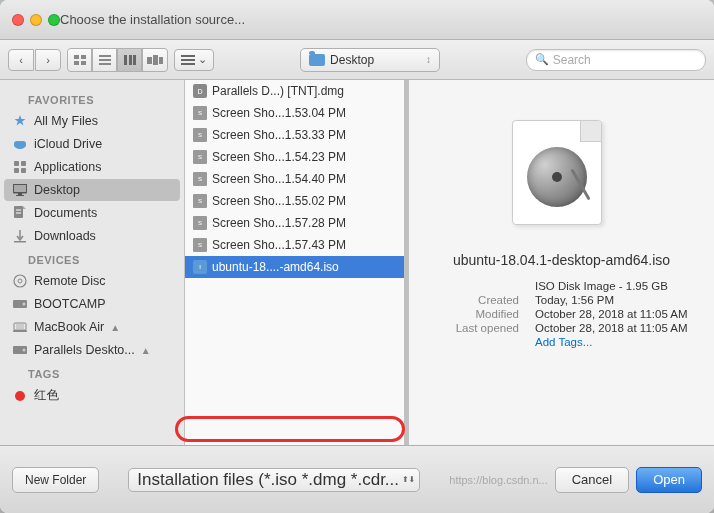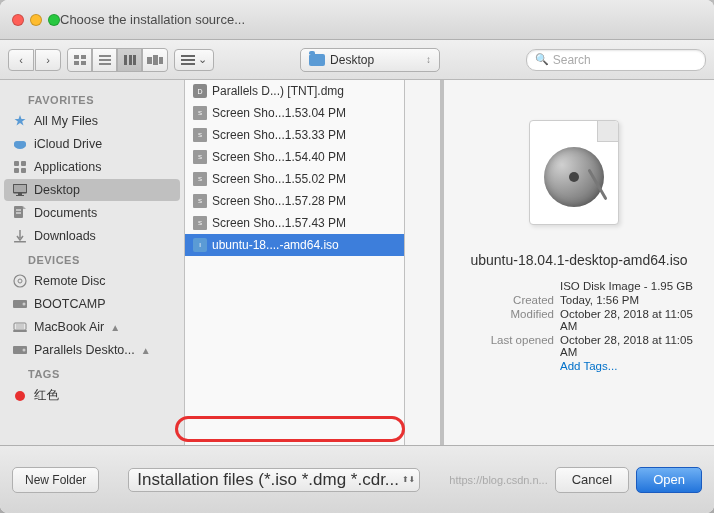--- a/index.html
+++ b/index.html
@@ -392,21 +392,21 @@
     .meta-row {
       display: flex;
       font-size: 11.5px;
       margin-bottom: 2px;
     }
     .meta-label {
       color: #888;
       text-align: right;
       width: 90px;
       flex-shrink: 0;
-      margin-right: 6px;
+      margin-right: 16px;
     }
     .meta-value {
       color: #333;
     }
     .meta-value.link {
       color: #0070c9;
       cursor: pointer;
     }
     
     .bottom-bar {
@@ -687,41 +687,47 @@
       <div class="sidebar-item">
         <div class="sidebar-item-icon">
           <svg width="12" height="12" viewBox="0 0 12 12">
               <circle cx="6" cy="6" r="5" fill="#e83030"></circle>
             </svg>
         </div>
         <span class="sidebar-item-label">红色</span>
       </div>
     </div>
 
-    <div class="file-list-wrapper" style="position:relative; display:flex;gap:35px;">
+    <div class="file-list-wrapper" style="position:relative; display:flex;">
       <div class="file-list">
 
         <div class="file-item">
           <div class="file-item-icon">
             <div class="icon-dmg">D</div>
           </div>
           <span class="file-item-name">Parallels D...) [TNT].dmg</span>
         </div>
 
         <div class="file-item">
           <div class="file-item-icon">
               <div class="icon-screenshot">S</div>
             </div>
           <span class="file-item-name">Screen Sho...1.53.04 PM</span>
         </div>
         <div class="file-item">
           <div class="file-item-icon">
               <div class="icon-screenshot">S</div>
             </div>
           <span class="file-item-name">Screen Sho...1.53.33 PM</span>
+        </div>
+        <div class="file-item">
+          <div class="file-item-icon">
+              <div class="icon-screenshot">S</div>
+            </div>
+          <span class="file-item-name">Screen Sho...1.54.23 PM</span>
         </div>
         <div class="file-item">
           <div class="file-item-icon">
               <div class="icon-screenshot">S</div>
             </div>
           <span class="file-item-name">Screen Sho...1.54.40 PM</span>
         </div>
         <div class="file-item">
           <div class="file-item-icon">
               <div class="icon-screenshot">S</div>

